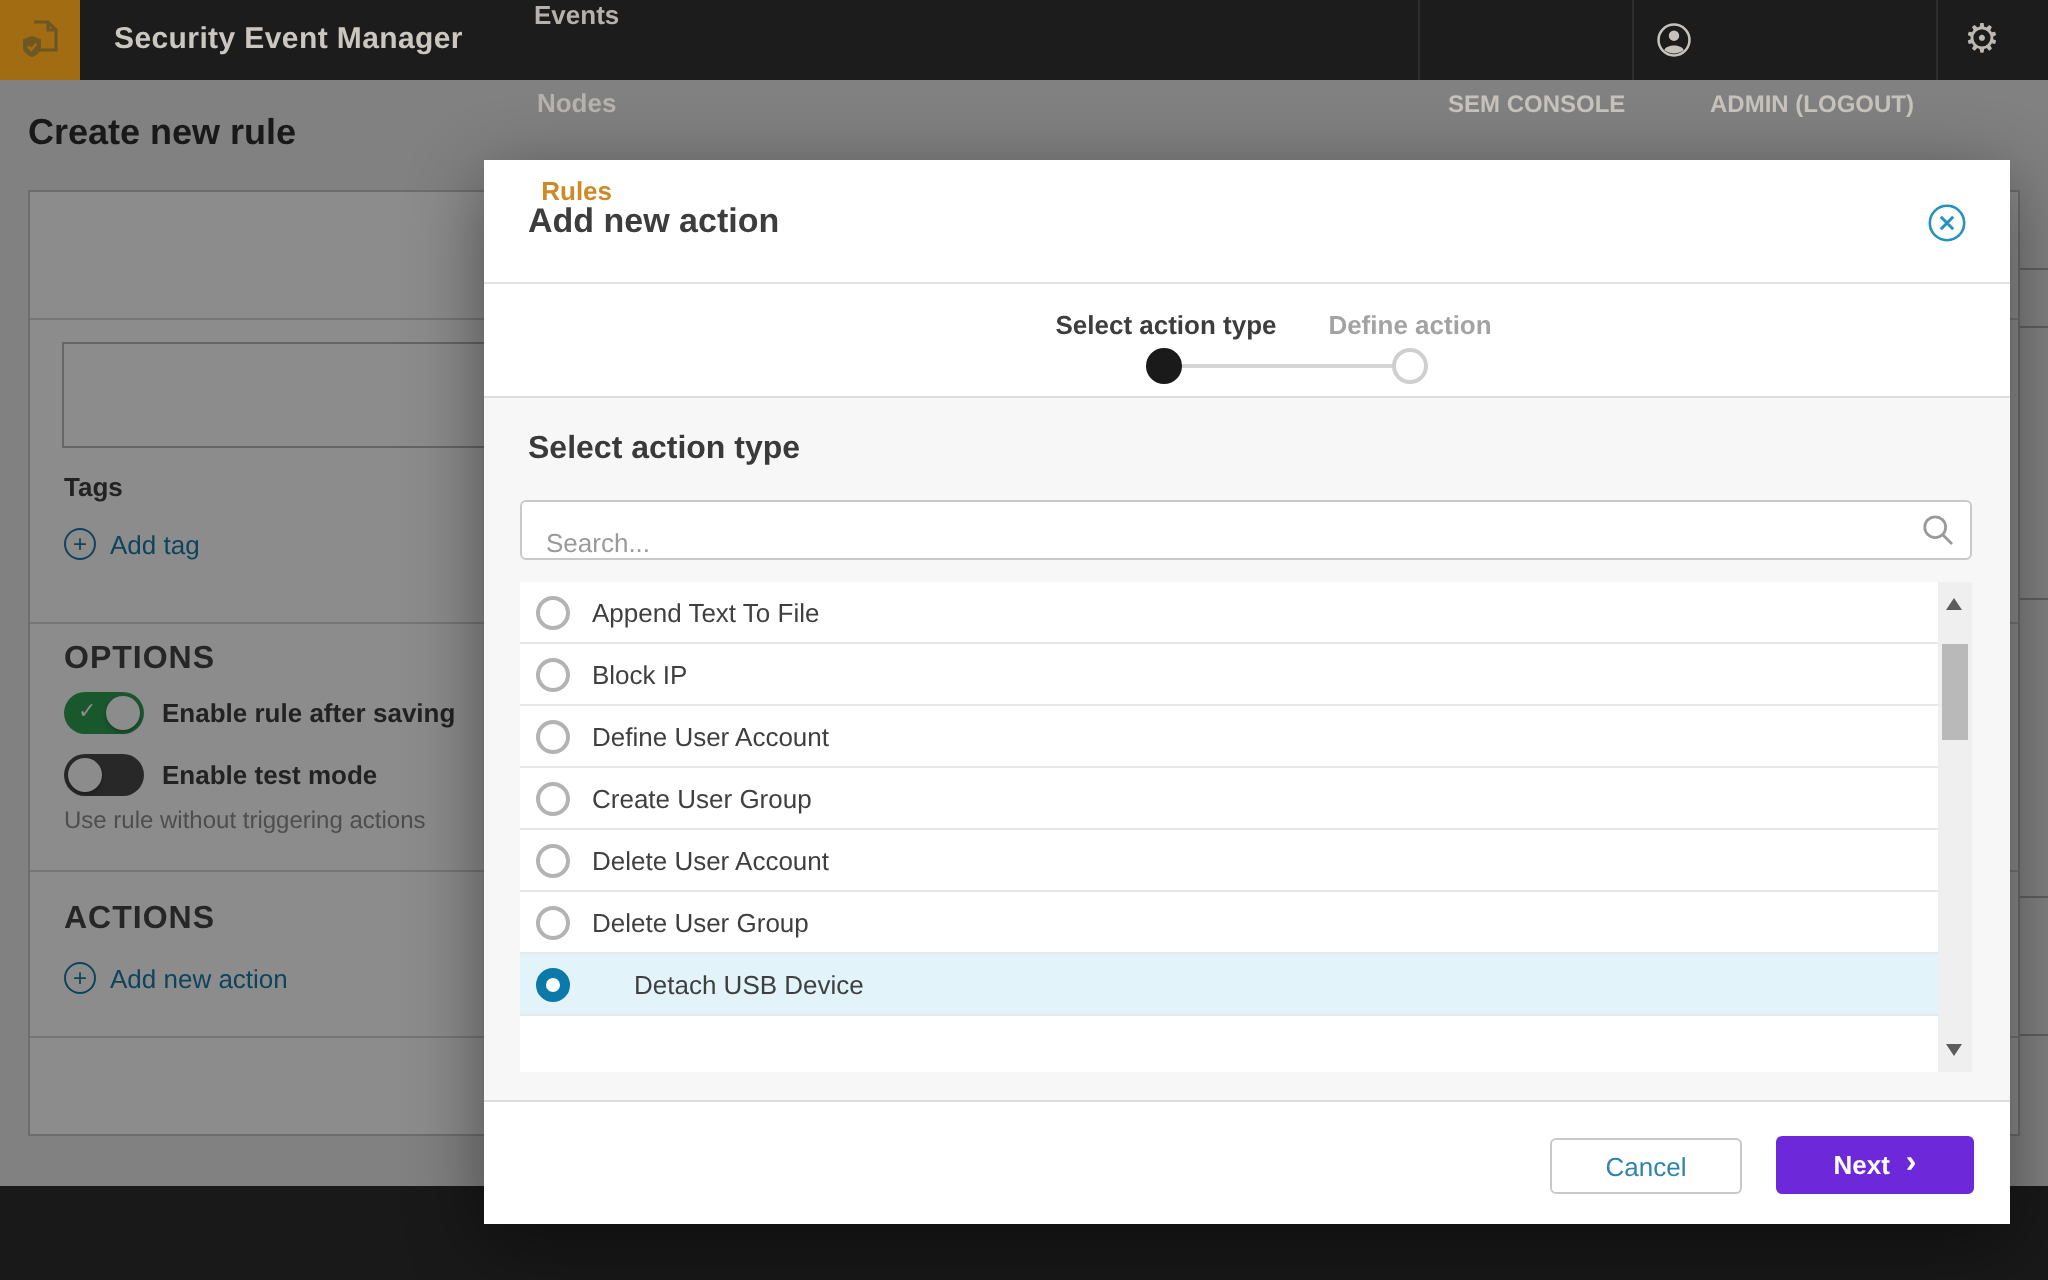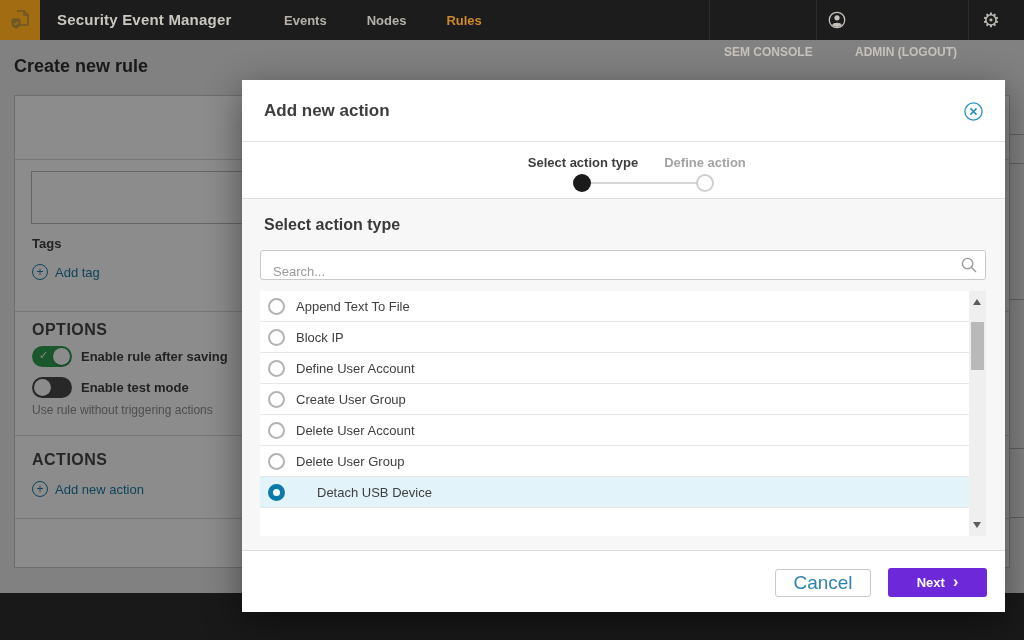--- a/index.html
+++ b/index.html
@@ -5,21 +5,21 @@
   * { margin:0; padding:0; box-sizing:border-box; }
   html,body { width:1024px; height:640px; overflow:hidden; background:#ebebeb;
               font-family:"Liberation Sans", sans-serif; }
 
   
   .navbar { position:absolute; top:0; left:0; width:1024px; height:40px; background:#1c1c1c; z-index:30; }
   .logo { position:absolute; left:0; top:0; width:40px; height:40px; background:#a26d12;
           display:flex; align-items:center; justify-content:center; }
   .app-title { position:absolute; left:57px; top:0; line-height:40px; font-size:15px; font-weight:700;
                color:#cbc7c0; letter-spacing:.2px; }
-  .nav-items { position:absolute; left:284px; top:0; height:40px; display:flex; gap:40px; align-items:center; }
+  .nav-items { position:absolute; left:267px; top:0; height:40px; display:flex; gap:29px; align-items:center;flex-direction:column; }
   .nav-item { font-size:13px; font-weight:700; color:#b6b1aa; cursor:pointer; }
   .nav-item.active { color:#cf8a28; }
   .nav-divider { position:absolute; top:0; width:1px; height:40px; background:#2d2d2d; }
   .nav-right-text { position:absolute; top:0; line-height:40px; font-size:12px; font-weight:700; color:#c6c2bb;margin-top:32px; }
   .person-icon { position:absolute; left:828px; top:11px; width:18px; height:18px; }
   .gear-icon { position:absolute; left:982px; top:0; line-height:40px; font-size:20px; color:#bdb9b2; cursor:pointer; }
 
   
   .bg-page { position:absolute; top:40px; left:0; width:1024px; height:553px; background:#ebebeb; z-index:0; }
   .page-title { position:absolute; left:14px; top:16px; font-size:18px; font-weight:600; color:#2e2e2e; }
@@ -76,21 +76,21 @@
 
   .scrollbar { position:absolute; right:0; top:0; width:17px; height:245px; background:#efefef; z-index:2; }
   .sb-up { position:absolute; top:8px; left:4px; width:0; height:0; border-left:4.5px solid transparent;
            border-right:4.5px solid transparent; border-bottom:6px solid #5c5c5c; }
   .sb-down { position:absolute; bottom:8px; left:4px; width:0; height:0; border-left:4.5px solid transparent;
              border-right:4.5px solid transparent; border-top:6px solid #5c5c5c; }
   .sb-thumb { position:absolute; top:31px; left:2px; width:13px; height:48px; background:#b9b9b9; }
 
   .modal-footer { position:absolute; top:470px; left:0; width:100%; height:62px; background:#fff; border-top:1px solid #dcdcdc; }
   .btn-cancel { position:absolute; left:533px; top:18px; width:96px; height:28px; background:#fff; border:1px solid #c9c9c9;
-                border-radius:3px; color:#2e84ad; font-size:19px; font-family:"Liberation Sans", sans-serif; cursor:pointer; }
+                border-radius:3px; color:#2e84ad; font-size:13px; font-family:"Liberation Sans", sans-serif; cursor:pointer; }
   .btn-next { position:absolute; left:646px; top:17px; width:99px; height:29px; background:#6d28d9; border:none;
               border-radius:3px; color:#fff; font-size:13px; font-weight:700; font-family:"Liberation Sans", sans-serif;
               cursor:pointer; display:flex; align-items:center; justify-content:center; gap:8px; }
   .btn-next .chev { font-size:16px; font-weight:700; line-height:1; margin-top:-1px; }
 </style>
 </head>
 <body>
 
 <div class="navbar">
   <div class="logo">

